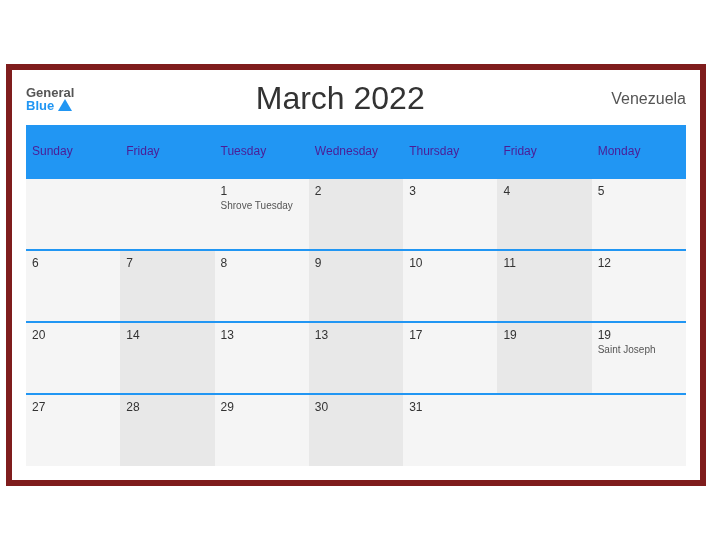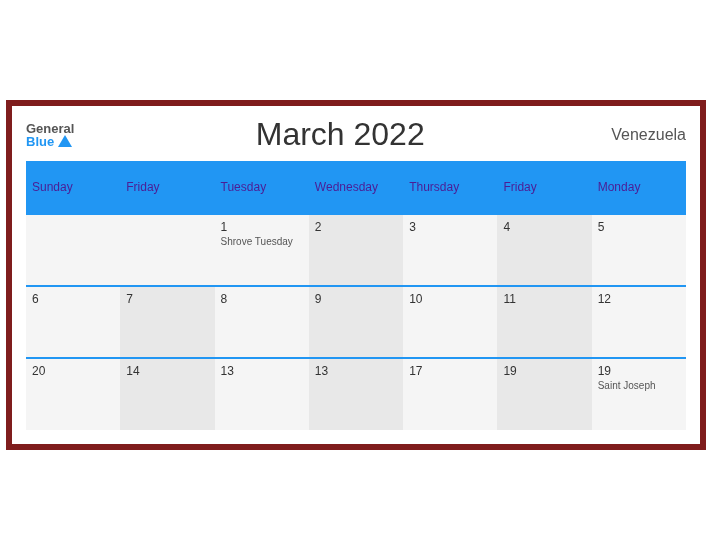--- a/index.html
+++ b/index.html
@@ -201,15 +201,34 @@
             <span class="day-number">17</span>
           </td>
           <td>
             <span class="day-number">19</span>
           </td>
           <td>
             <span class="day-number">19</span>
             <span class="day-event">Saint Joseph</span>
           </td>
         </tr>
+        <tr>
+          <td>
+            <span class="day-number">27</span>
+          </td>
+          <td>
+            <span class="day-number">28</span>
+          </td>
+          <td>
+            <span class="day-number">29</span>
+          </td>
+          <td>
+            <span class="day-number">30</span>
+          </td>
+          <td>
+            <span class="day-number">31</span>
+          </td>
+          <td class="empty-cell"></td>
+          <td class="empty-cell"></td>
+        </tr>
       </tbody>
   </table>
 </div>
 
 </body></html>

